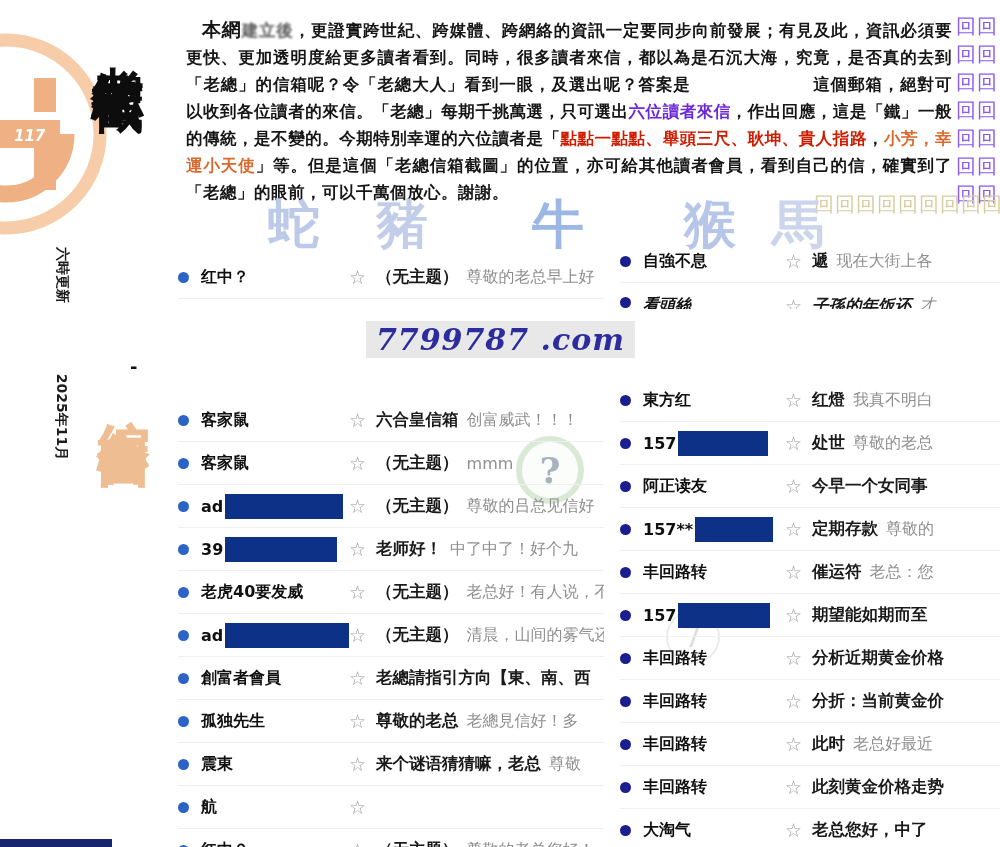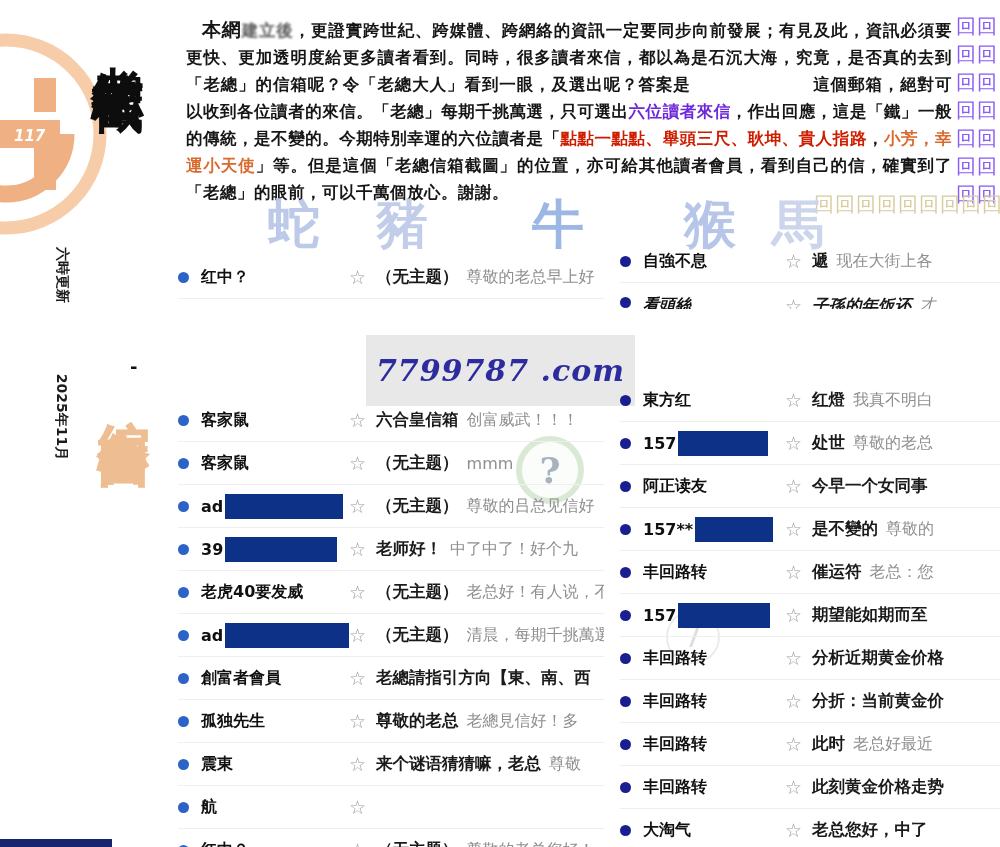--- a/index.html
+++ b/index.html
@@ -34,21 +34,21 @@
     font-family:"DejaVu Serif","Liberation Serif",serif;
     font-weight:700;font-size:50px;letter-spacing:10px;line-height:1;
     color:#fdf3e6;-webkit-text-stroke:2px #eebd92;
   }
   .rotated-note{position:absolute;color:#1c1c1c;font-size:14px;white-space:nowrap;transform:rotate(90deg);font-weight:600;}
   .note-update{left:34px;top:266px;}
   .note-date{left:18px;top:408px;}
   
   .zodiac{position:absolute;top:190px;font-family:"DejaVu Serif","Liberation Serif",serif;font-weight:700;font-size:52px;}
   .watermark-site{
-    position:absolute;left:366px;top:335px;background:#e8e8e8;padding:18px 10px;
+    position:absolute;left:366px;top:321px;background:#e8e8e8;padding:1px 10px;
     font-family:"DejaVu Serif","Liberation Serif",serif;font-weight:800;font-style:italic;
     font-size:30px;color:#2c2c9e;letter-spacing:1px;
   }
   .qmark{
     position:absolute;left:516px;top:436px;width:56px;height:56px;border-radius:50%;
     border:6px solid #d4e6d0;background:rgba(246,250,246,.55);color:#97a5b3;
     font-size:36px;font-weight:700;display:flex;align-items:center;justify-content:center;
     font-family:"DejaVu Serif","Liberation Serif",serif;opacity:.85;
   }
   .pagenum-circle{
@@ -155,21 +155,21 @@
       <span class="sender">老虎40要发威</span>
       <span class="star">☆</span>
       <span class="subject">（无主题）</span>
       <span class="preview">老总好！有人说，不</span>
     </div>
     <div class="mail-row">
       <span class="bullet"></span>
       <span class="sender">ad<span class="redact" style="width:130px"></span></span>
       <span class="star">☆</span>
       <span class="subject">（无主题）</span>
-      <span class="preview">清晨，每期千挑萬選</span>
+      <span class="preview">清晨，山间的雾气还</span>
     </div>
     <div class="mail-row">
       <span class="bullet"></span>
       <span class="sender">創富者會員</span>
       <span class="star">☆</span>
       <span class="subject">老總請指引方向【東、南、西</span>
     </div>
     <div class="mail-row">
       <span class="bullet"></span>
       <span class="sender">孤独先生</span>
@@ -230,21 +230,21 @@
     <div class="mail-row">
       <span class="bullet"></span>
       <span class="sender">阿正读友</span>
       <span class="star">☆</span>
       <span class="subject">今早一个女同事</span>
     </div>
     <div class="mail-row">
       <span class="bullet"></span>
       <span class="sender">157**<span class="redact" style="width:78px"></span></span>
       <span class="star">☆</span>
-      <span class="subject">是不變的</span>
+      <span class="subject">定期存款</span>
       <span class="preview">尊敬的</span>
     </div>
     <div class="mail-row">
       <span class="bullet"></span>
       <span class="sender">丰回路转</span>
       <span class="star">☆</span>
       <span class="subject">催运符</span>
       <span class="preview">老总：您</span>
     </div>
     <div class="mail-row">

